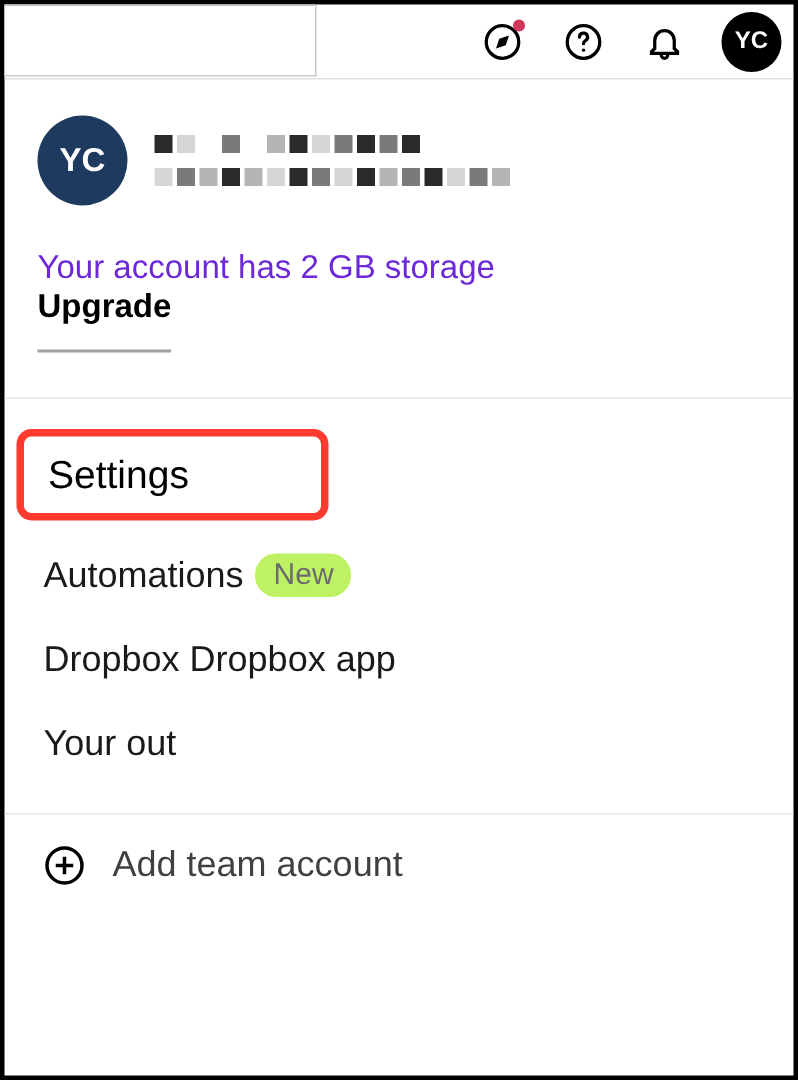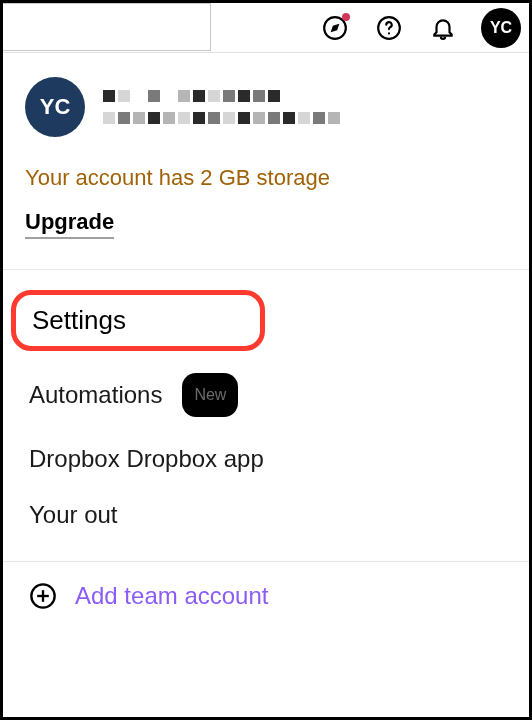--- a/index.html
+++ b/index.html
@@ -100,83 +100,82 @@
     }
     .px {
       width: 12px;
       height: 12px;
     }
     .p1 { background: #2a2a2a; }
     .p2 { background: #7a7a7a; }
     .p3 { background: #b5b5b5; }
     .p4 { background: #d6d6d6; }
     .storage-text {
-      color: #a16207;
+      color: #6d28d9;
       font-size: 22px;
-      margin-bottom: 18px;
     }
     .upgrade-link {
       font-weight: 700;
       font-size: 22px;
       color: #000;
       border-bottom: 2px solid #a0a0a0;
-      padding-bottom: 2px;
+      padding-bottom: 16px;
       cursor: pointer;
       display: inline-block;
     }
     .divider {
       height: 1px;
       background: #e5e5e5;
       margin: 30px -22px 12px -22px;
     }
     .menu {
       display: flex;
       flex-direction: column;
     }
     .menu-item {
       font-size: 24px;
       color: #1a1a1a;
       padding: 14px 4px;
       cursor: pointer;
       display: flex;
       align-items: center;
-      gap: 20px;
+      gap: 8px;
     }
     .highlight-box {
       border: 5px solid #ff3b30;
-      border-radius: 20px;
+      border-radius: 10px;
       padding: 10px 16px;
       margin-left: -14px;
       margin-top: 8px;
       margin-bottom: 8px;
-      width: 254px;
+      width: 208px;
     }
     .highlight-box span {
       font-size: 26px;
     }
     .badge {
-      background: #000000;
+      background: #bef264;
       color: #6b6b6b;
-      font-size: 16px;
-      padding: 13px 12px;
+      font-size: 20px;
+      padding: 3px 12px;
       border-radius: 14px;
     }
     .divider2 {
       height: 1px;
       background: #e5e5e5;
       margin: 18px -22px 0 -22px;
     }
     .team-row {
       display: flex;
       align-items: center;
       gap: 18px;
       padding: 20px 4px;
       cursor: pointer;
       font-size: 24px;
-      color: #8b5cf6;
+      color: #404040;
     }
     .plus-icon {
       width: 28px;
       height: 28px;
     }
   </style>
 </head>
 <body>
 
 <div class="topbar">

